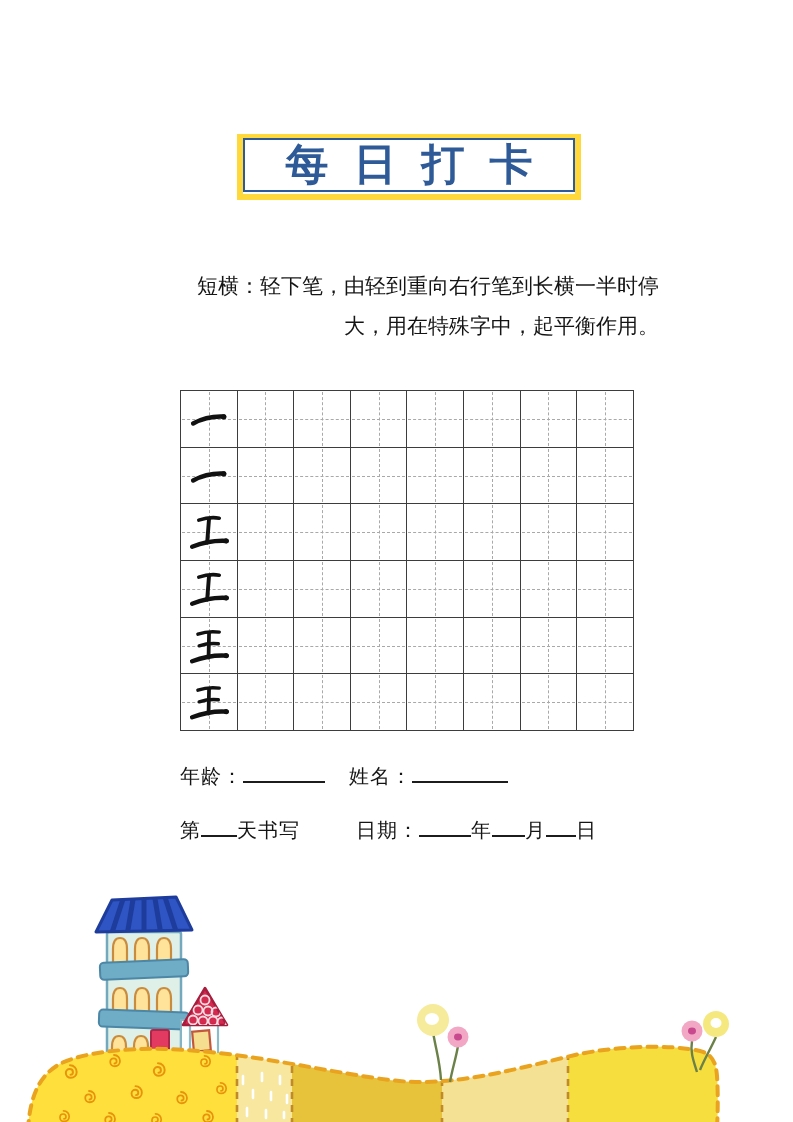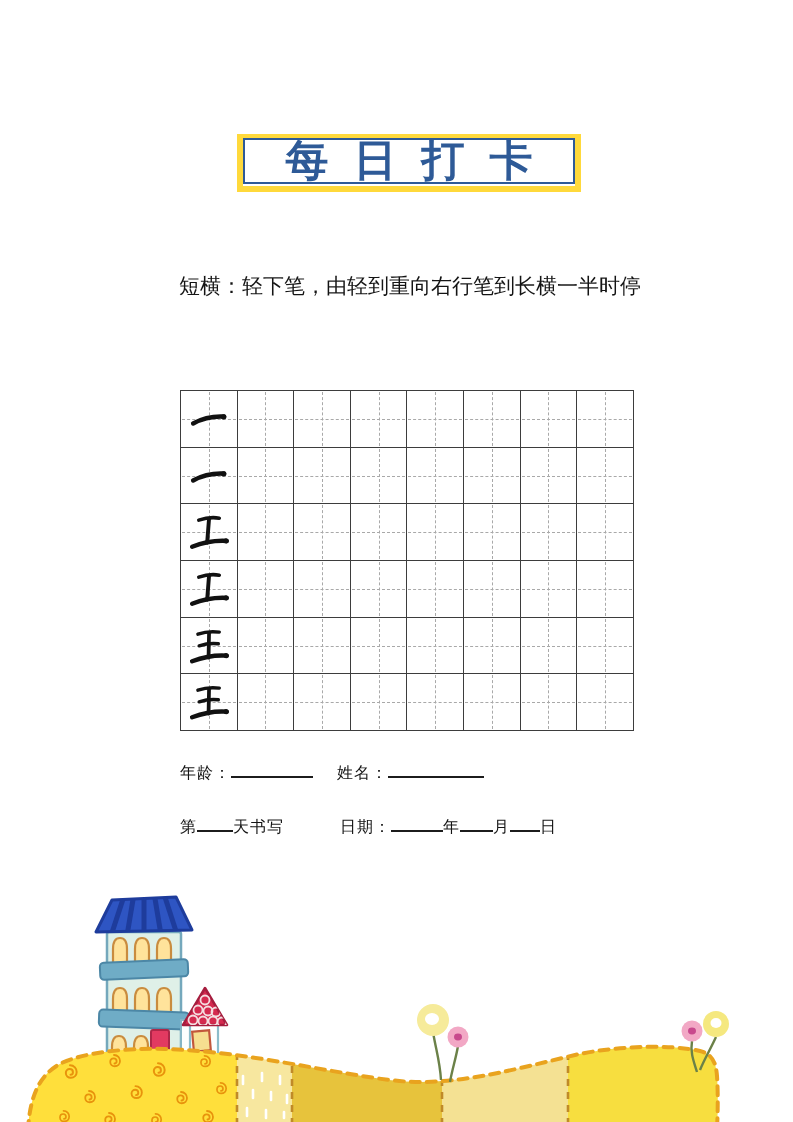--- a/index.html
+++ b/index.html
@@ -2,35 +2,35 @@
 <html><head>
 <meta charset="utf-8">
 <style>
   html,body{margin:0;padding:0;}
   body{
     width:793px;height:1122px;position:relative;background:#ffffff;
     font-family:"Liberation Serif","DejaVu Serif",serif;overflow:hidden;
   }
   
   .title-box{
-    position:absolute;left:237px;top:134px;width:344px;height:58px;
+    position:absolute;left:237px;top:134px;width:344px;height:66px;
     box-sizing:border-box;border:6px solid #FFD93B;background:#fff;
   }
   .title-inner{
     position:absolute;left:0px;right:0px;top:-2px;bottom:2px;
     border:2px solid #2E5A97;
     display:flex;align-items:center;justify-content:center;
     font-size:43px;font-weight:bold;color:#2E5A97;
     letter-spacing:25px;text-indent:25px;
     font-family:"Liberation Serif",serif;
   }
   
   .description{
     position:absolute;left:179px;top:266px;width:480px;
-    font-size:21px;color:#141414;line-height:40px;
+    font-size:21px;color:#141414;line-height:40px;text-align:right;
   }
   .description .line{white-space:nowrap;}
   
   .grid{
     position:absolute;left:180px;top:390px;
     display:grid;
     grid-template-columns:repeat(8,56.6px);
     grid-template-rows:repeat(6,56.7px);
     border-top:1.5px solid #3d3d3d;border-left:1.5px solid #3d3d3d;
     background:#fff;
@@ -46,21 +46,21 @@
   }
   .cell::after{
     content:"";position:absolute;top:1px;bottom:1px;left:50%;
     border-left:1px dashed #a9a9a9;
   }
   .glyph{
     position:absolute;left:3px;top:2px;width:50px;height:50px;z-index:2;
   }
   
   .form-row{
-    position:absolute;left:180px;font-size:16px;color:#141414;
+    position:absolute;left:180px;font-size:20px;color:#141414;
     letter-spacing:1px;white-space:nowrap;
   }
   .form-row.row1{top:763px;}
   .form-row.row2{top:817px;}
   .blank{
     display:inline-block;border-bottom:2px solid #1c1c1c;height:2px;
   }
   .gap-md{display:inline-block;width:24px;}
   .gap-lg{display:inline-block;width:56px;}
   
@@ -68,20 +68,21 @@
 </style>
 </head>
 <body>
 
 <div class="title-box">
   <div class="title-inner">每日打卡</div>
 </div>
 
 <div class="description">
   <div class="line">短横：轻下笔，由轻到重向右行笔到长横一半时停</div>
+  <div class="line">大，用在特殊字中，起平衡作用。</div>
 </div>
 
 <div class="grid">
     <div class="cell">
       <svg class="glyph" viewBox="0 0 56 56" aria-label="一">
         <use href="#g-yi" xlink:href="#g-yi"></use>
       </svg>
     </div>
     <div class="cell"></div>
     <div class="cell"></div>

